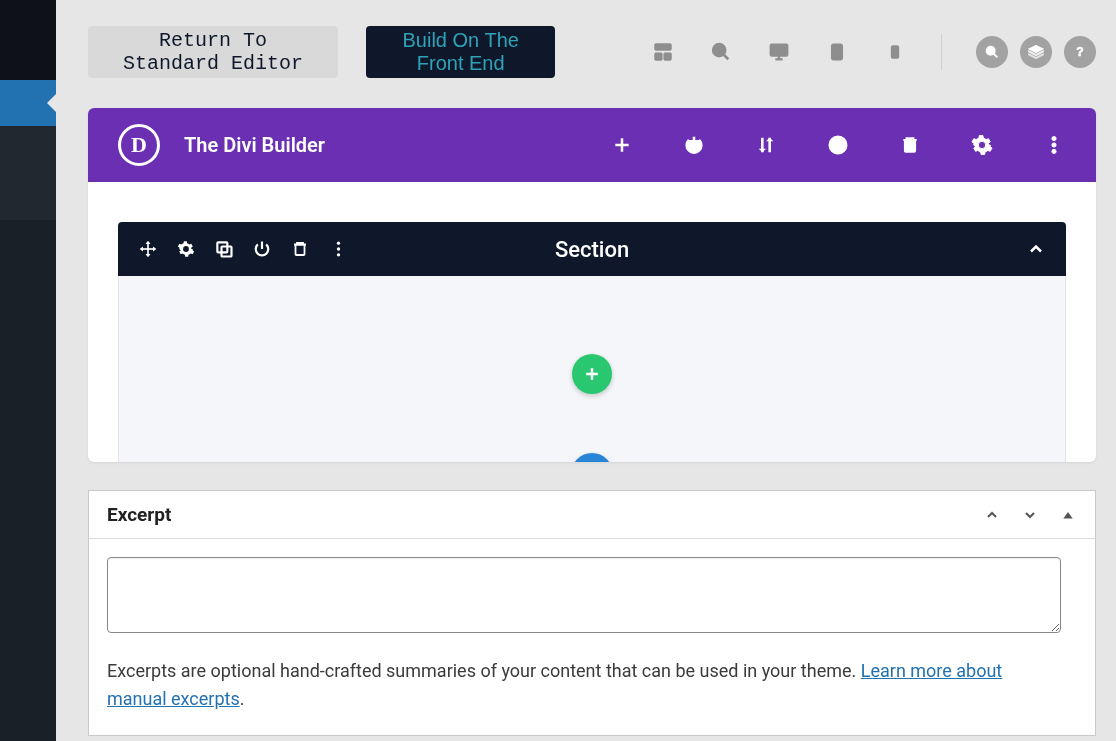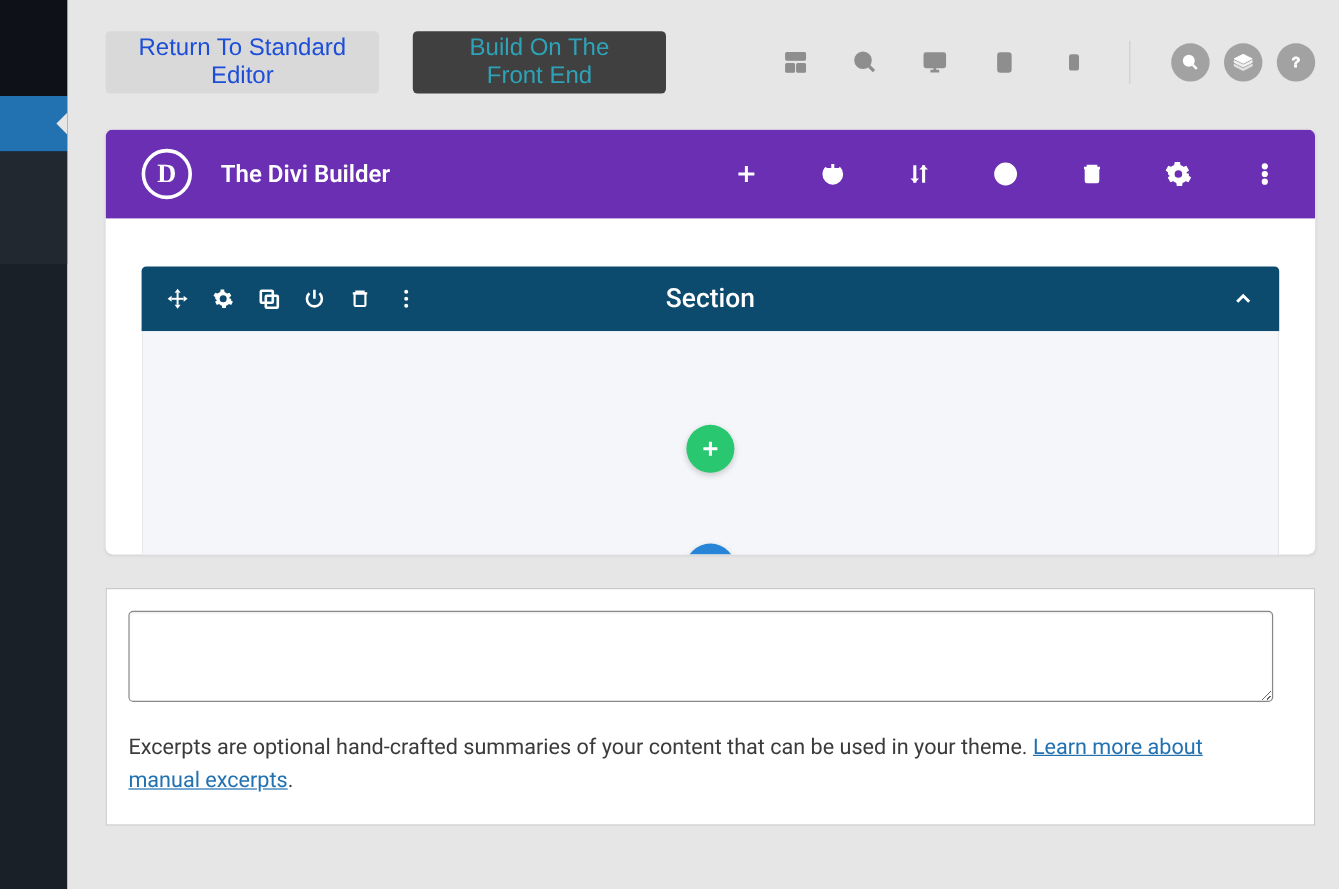--- a/index.html
+++ b/index.html
@@ -27,22 +27,22 @@
     padding: 22px 20px 0 32px;
     overflow: hidden;
   }
 
   
   .toolbar-row { display: flex; align-items: center; gap: 28px; height: 60px; }
   .btn {
     height: 52px; padding: 0 24px; border-radius: 4px; font-size: 20px; font-weight: 500;
     display: inline-flex; align-items: center; cursor: pointer; border: none;
   }
-  .btn-grey { background: #d9d9d9; color: #1d4ed8; }
-  .btn-teal { background: #404040; color: #2ea3b8; }
+  .btn-grey { background: #d9d9d9; color: #0f172a; font-family: Liberation Mono, monospace; }
+  .btn-teal { background: #0f172a; color: #2ea3b8; }
 
   .toolbar-spacer { flex: 0 0 40px; }
   .toolbar-icons { display: flex; align-items: center; gap: 34px; color: #8e8e8e; }
   .toolbar-icons .icon-btn { width: 24px; height: 24px; display: inline-flex; align-items: center; justify-content: center; cursor: pointer; }
   .toolbar-icons svg { stroke: #8e8e8e; fill: #8e8e8e; }
   .toolbar-divider { width: 1px; height: 36px; background: #cfcfcf; margin: 0 6px; }
   .round-icon {
     width: 32px; height: 32px; border-radius: 50%; background: #a2a2a2;
     display: inline-flex; align-items: center; justify-content: center; cursor: pointer;
   }
@@ -66,21 +66,21 @@
   }
   .purple-title { font-size: 20px; font-weight: 600; }
   .purple-actions { margin-left: auto; display: flex; align-items: center; gap: 48px; }
   .purple-actions .p-icon { width: 24px; height: 24px; display: inline-flex; align-items: center; justify-content: center; cursor: pointer; }
   .purple-actions svg { stroke: #fff; fill: #fff; }
 
   .builder-body { padding: 40px 30px 0 30px; position: relative; height: 280px; overflow: hidden; }
 
   
   .section-bar {
-    height: 54px; background: #0c4a6e; border-radius: 4px 4px 0 0;
+    height: 54px; background: #0f172a; border-radius: 4px 4px 0 0;
     display: flex; align-items: center; color: #fff; padding: 0 20px; position: relative;
   }
   .section-tools { display: flex; align-items: center; gap: 18px; }
   .section-tools .s-icon { width: 20px; height: 20px; display: inline-flex; align-items: center; justify-content: center; cursor: pointer; }
   .section-title { position: absolute; left: 50%; transform: translateX(-50%); font-size: 22px; font-weight: 500; }
   .section-collapse { margin-left: auto; cursor: pointer; }
 
   .section-content {
     background: #f4f6f9; border: 1px solid #e4e4e4; border-top: none;
     border-radius: 0 0 4px 4px;
@@ -312,20 +312,40 @@
             </svg>
         </span>
         <span class="add-blue">
           
         </span>
       </div>
     </div>
   </div>
 
   <div class="meta-box">
+    <div class="meta-head">
+      <span class="meta-head-title">Excerpt</span>
+      <div class="meta-head-ctrls">
+        <span class="m-icon">
+          <svg width="16" height="16" viewBox="0 0 24 24" fill="none" stroke="#555" stroke-width="3">
+              <polyline points="6,15 12,9 18,15"></polyline>
+            </svg>
+        </span>
+        <span class="m-icon">
+          <svg width="16" height="16" viewBox="0 0 24 24" fill="none" stroke="#555" stroke-width="3">
+              <polyline points="6,9 12,15 18,9"></polyline>
+            </svg>
+        </span>
+        <span class="m-icon">
+          <svg width="14" height="14" viewBox="0 0 24 24" fill="#555">
+              <polygon points="4,18 20,18 12,7"></polygon>
+            </svg>
+        </span>
+      </div>
+    </div>
     <div class="meta-body">
       <textarea class="meta-textarea" style=""></textarea>
       <p class="meta-desc">
         <span>Excerpts are optional hand-crafted summaries of your content that can be used in your theme. </span><a href="#">Learn more about manual excerpts</a><span>.</span>
       </p>
     </div>
   </div>
 
 </div>
 

